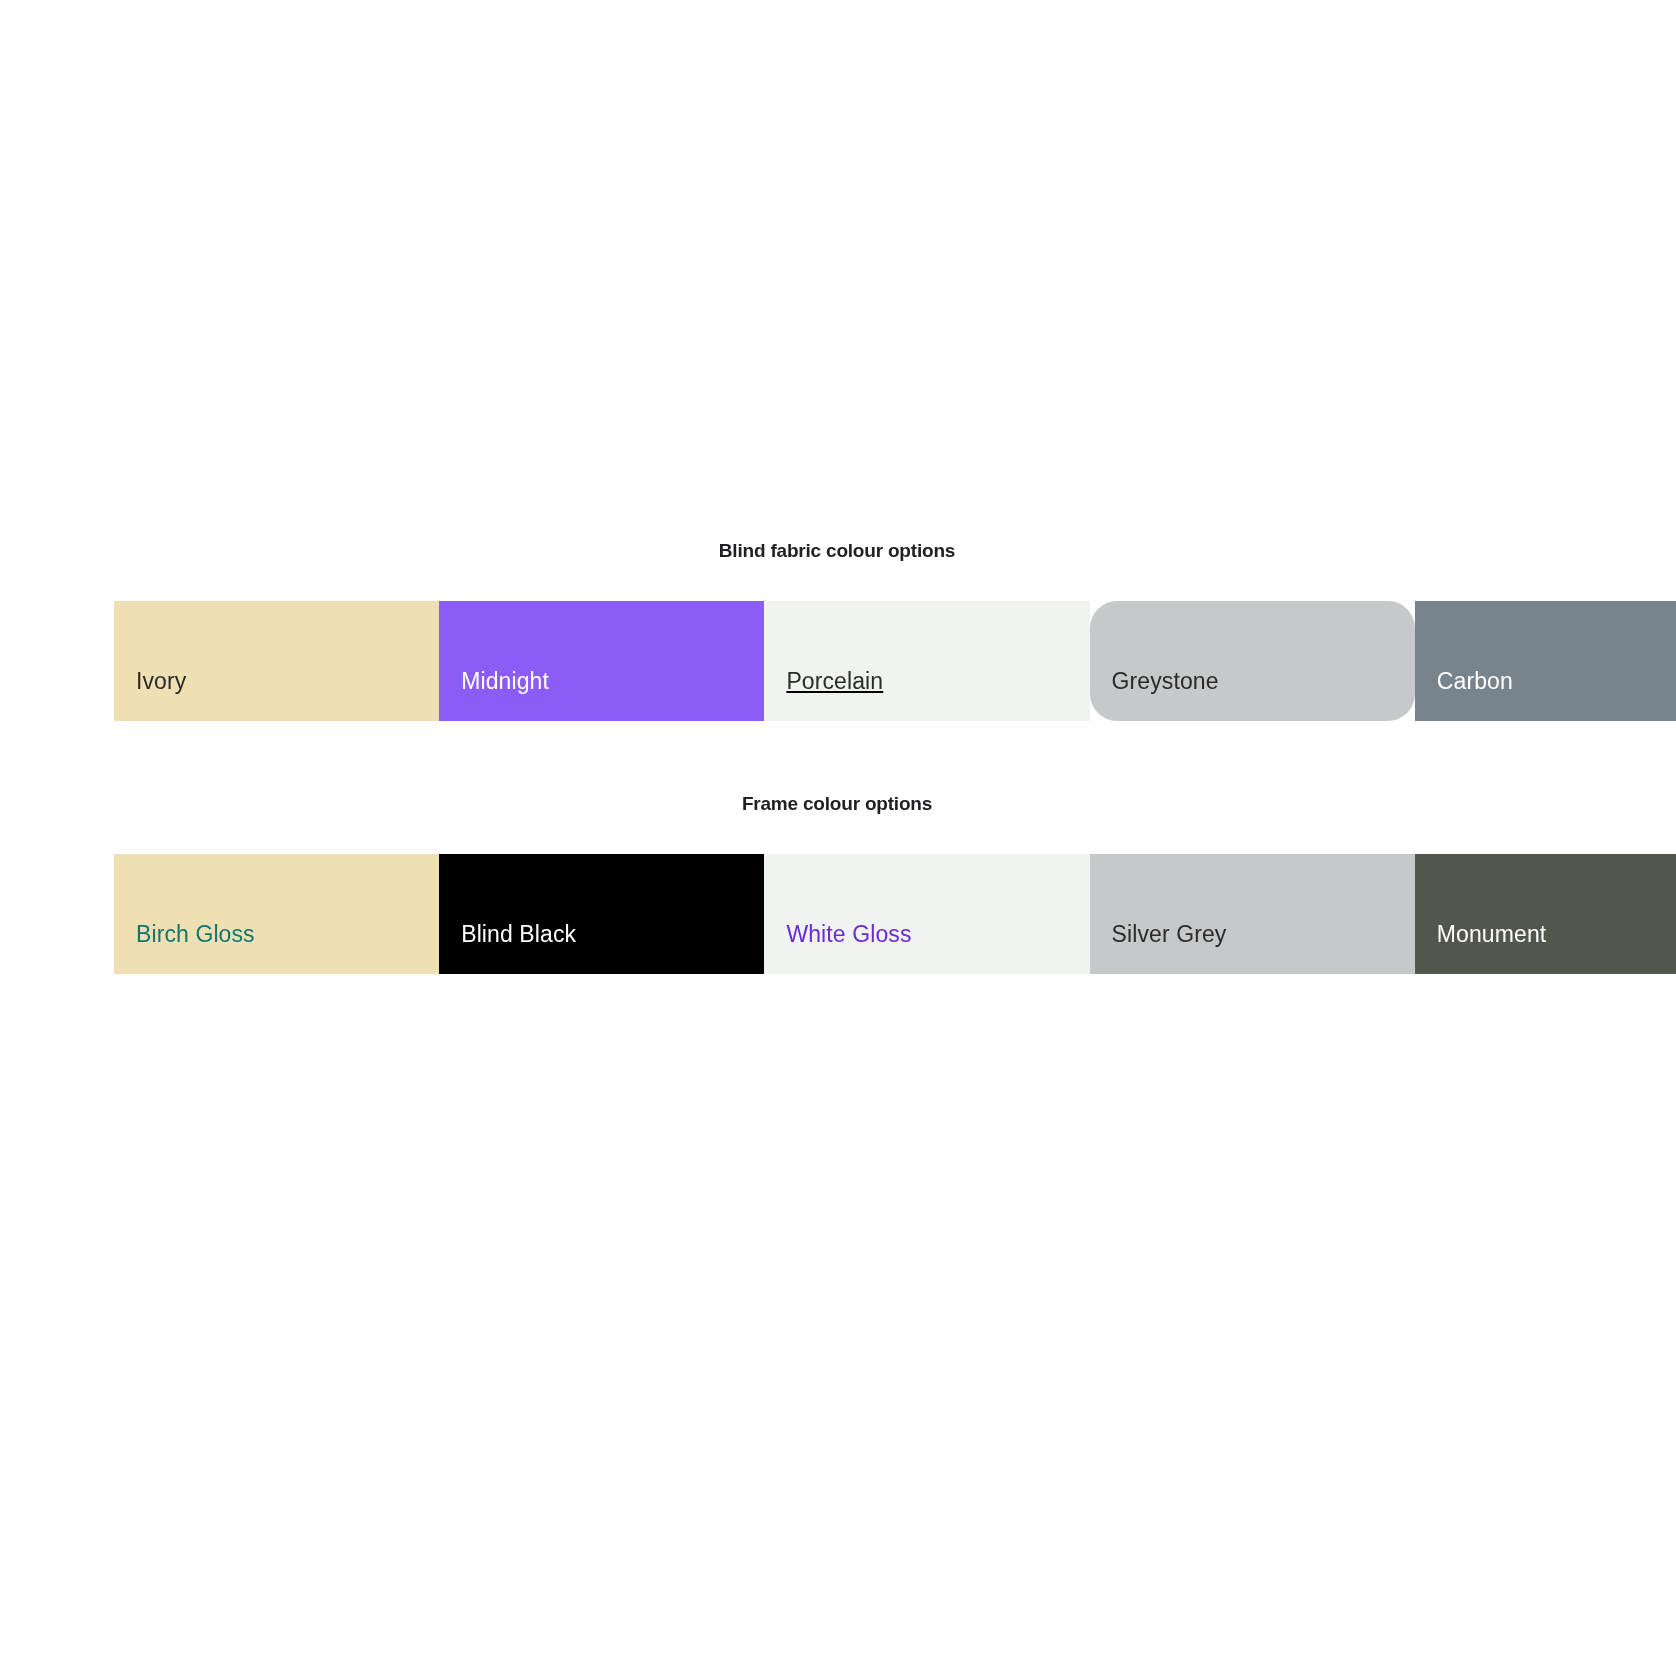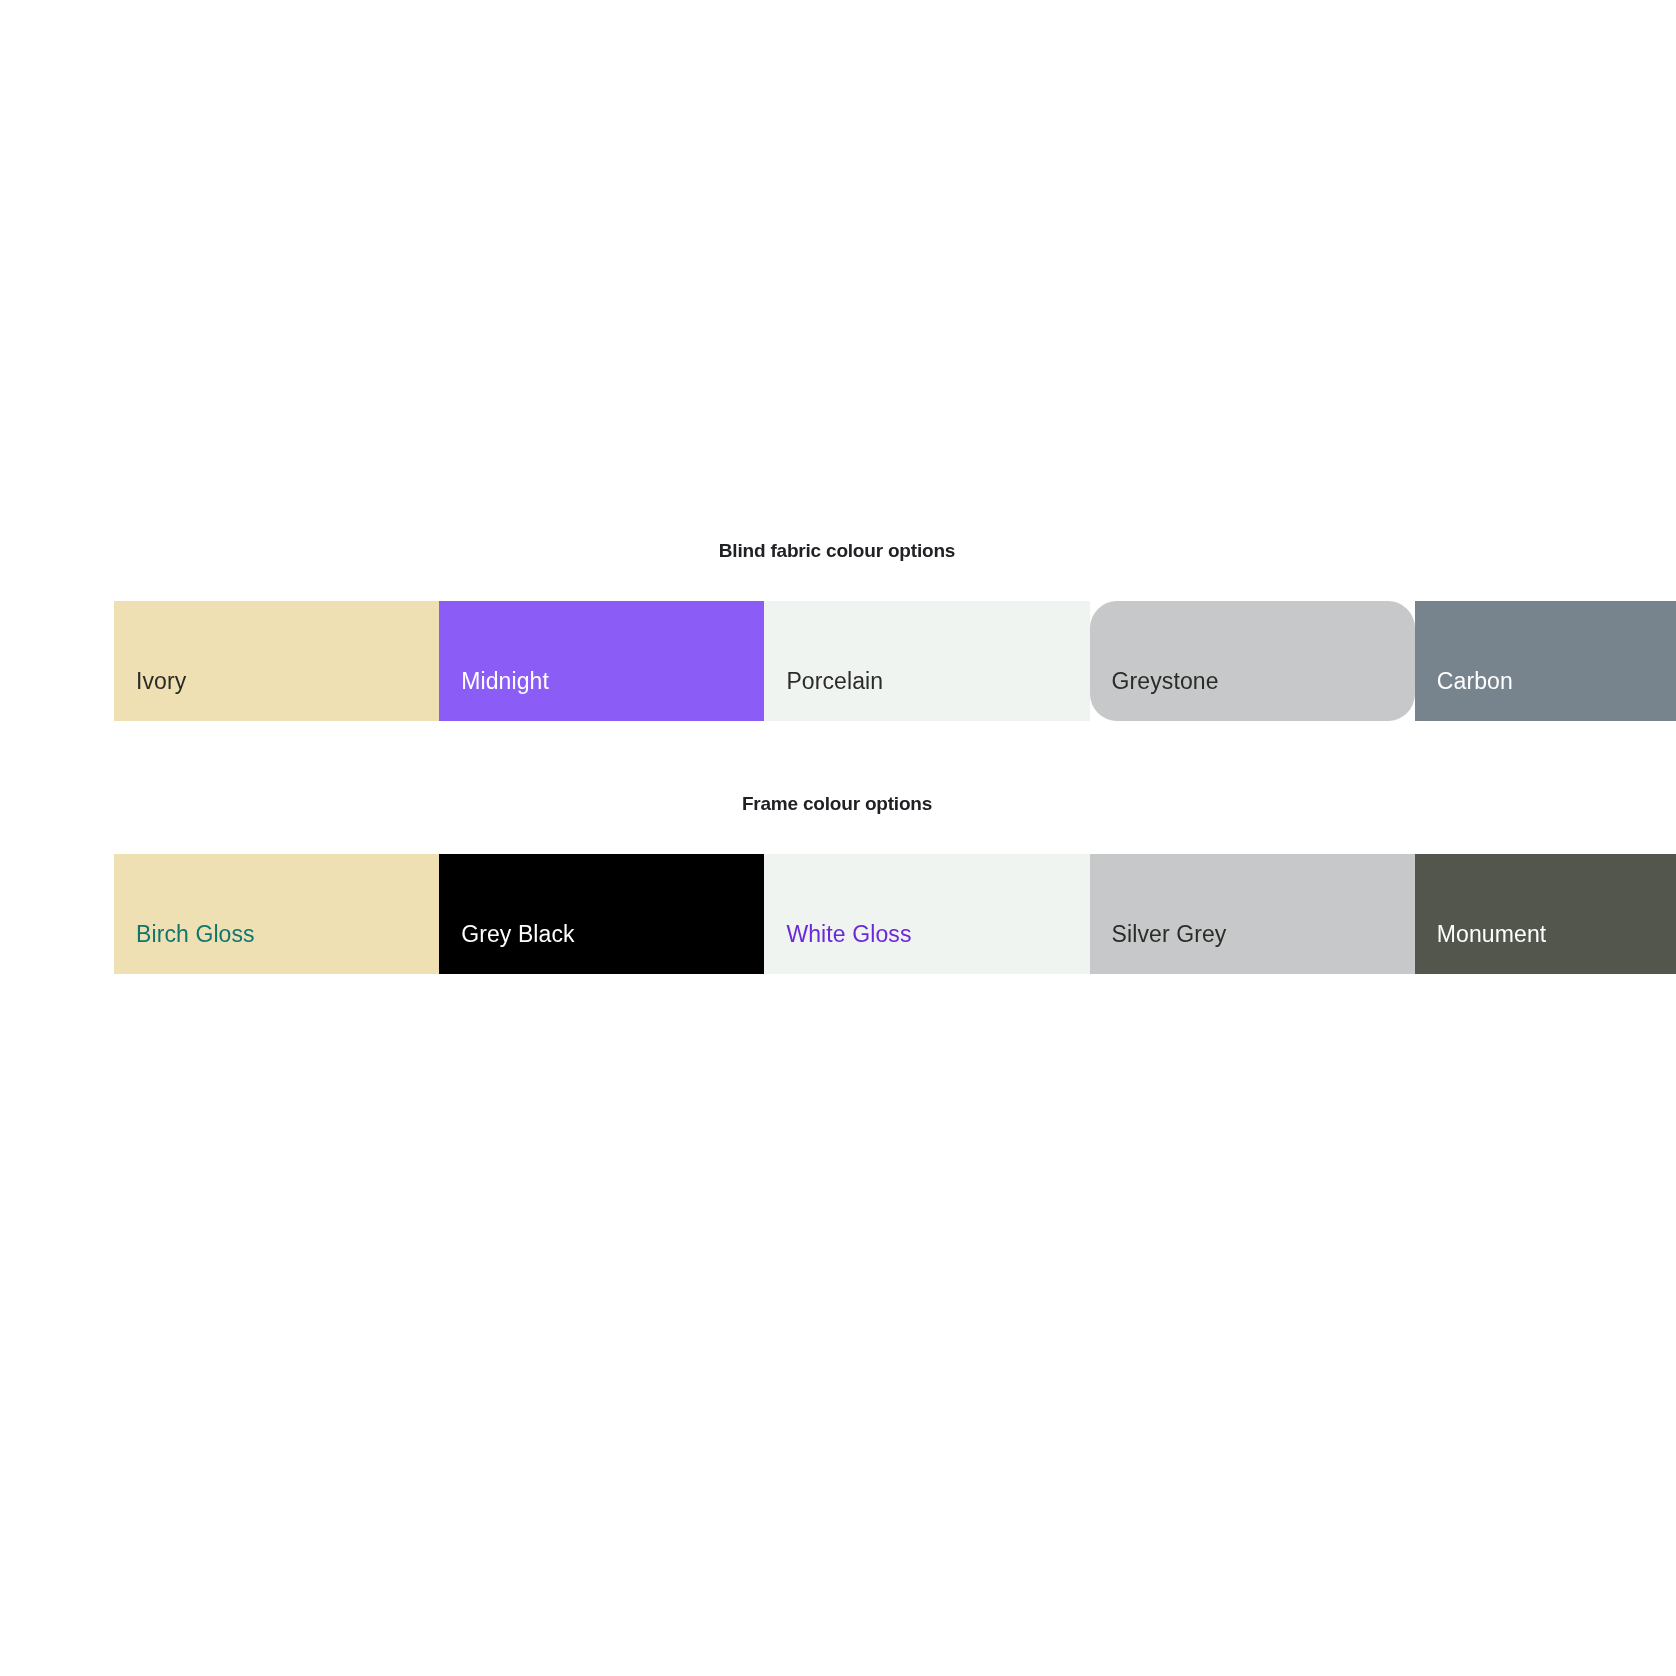--- a/index.html
+++ b/index.html
@@ -83,41 +83,41 @@
   <section class="section section--fabric">
     <h2 class="section-heading">Blind fabric colour options</h2>
 
     <div class="swatch-strip">
       <div class="swatch" style="background-color: rgb(239, 224, 180);">
         <span class="swatch-label" style="color: rgb(43, 43, 40);">Ivory</span>
       </div>
       <div class="swatch" style="background-color: #8b5cf6;">
         <span class="swatch-label" style="color: rgb(255, 255, 255);">Midnight</span>
       </div>
-      <div class="swatch" style="background-color: rgb(239, 244, 240);">
+      <div class="swatch" style="background-color: rgb(239, 244, 240); text-decoration: underline;">
         <span class="swatch-label" style="color: rgb(43, 43, 40);">Porcelain</span>
       </div>
       <div class="swatch" style="background-color: rgb(199, 200, 202); border-radius: 27px;">
         <span class="swatch-label" style="color: rgb(43, 43, 40);">Greystone</span>
       </div>
       <div class="swatch" style="background-color: rgb(120, 132, 141);">
         <span class="swatch-label" style="color: rgb(255, 255, 255);">Carbon</span>
       </div>
     </div>
   </section>
 
   <section class="section section--frame">
     <h2 class="section-heading">Frame colour options</h2>
 
     <div class="swatch-strip">
       <div class="swatch" style="background-color: rgb(239, 224, 180);">
         <span class="swatch-label" style="color: #0f766e;">Birch Gloss</span>
       </div>
       <div class="swatch" style="background-color: rgb(0, 0, 0);">
-        <span class="swatch-label" style="color: rgb(255, 255, 255);">Grey Black</span>
+        <span class="swatch-label" style="color: rgb(255, 255, 255);">Blind Black</span>
       </div>
       <div class="swatch" style="background-color: rgb(239, 244, 240);">
         <span class="swatch-label" style="color: #6d28d9;">White Gloss</span>
       </div>
       <div class="swatch" style="background-color: rgb(199, 200, 202);">
         <span class="swatch-label" style="color: rgb(43, 43, 40); margin-top: 12px;">Silver Grey</span>
       </div>
       <div class="swatch" style="background-color: rgb(83, 86, 76);">
         <span class="swatch-label" style="color: rgb(255, 255, 255);">Monument</span>
       </div>

